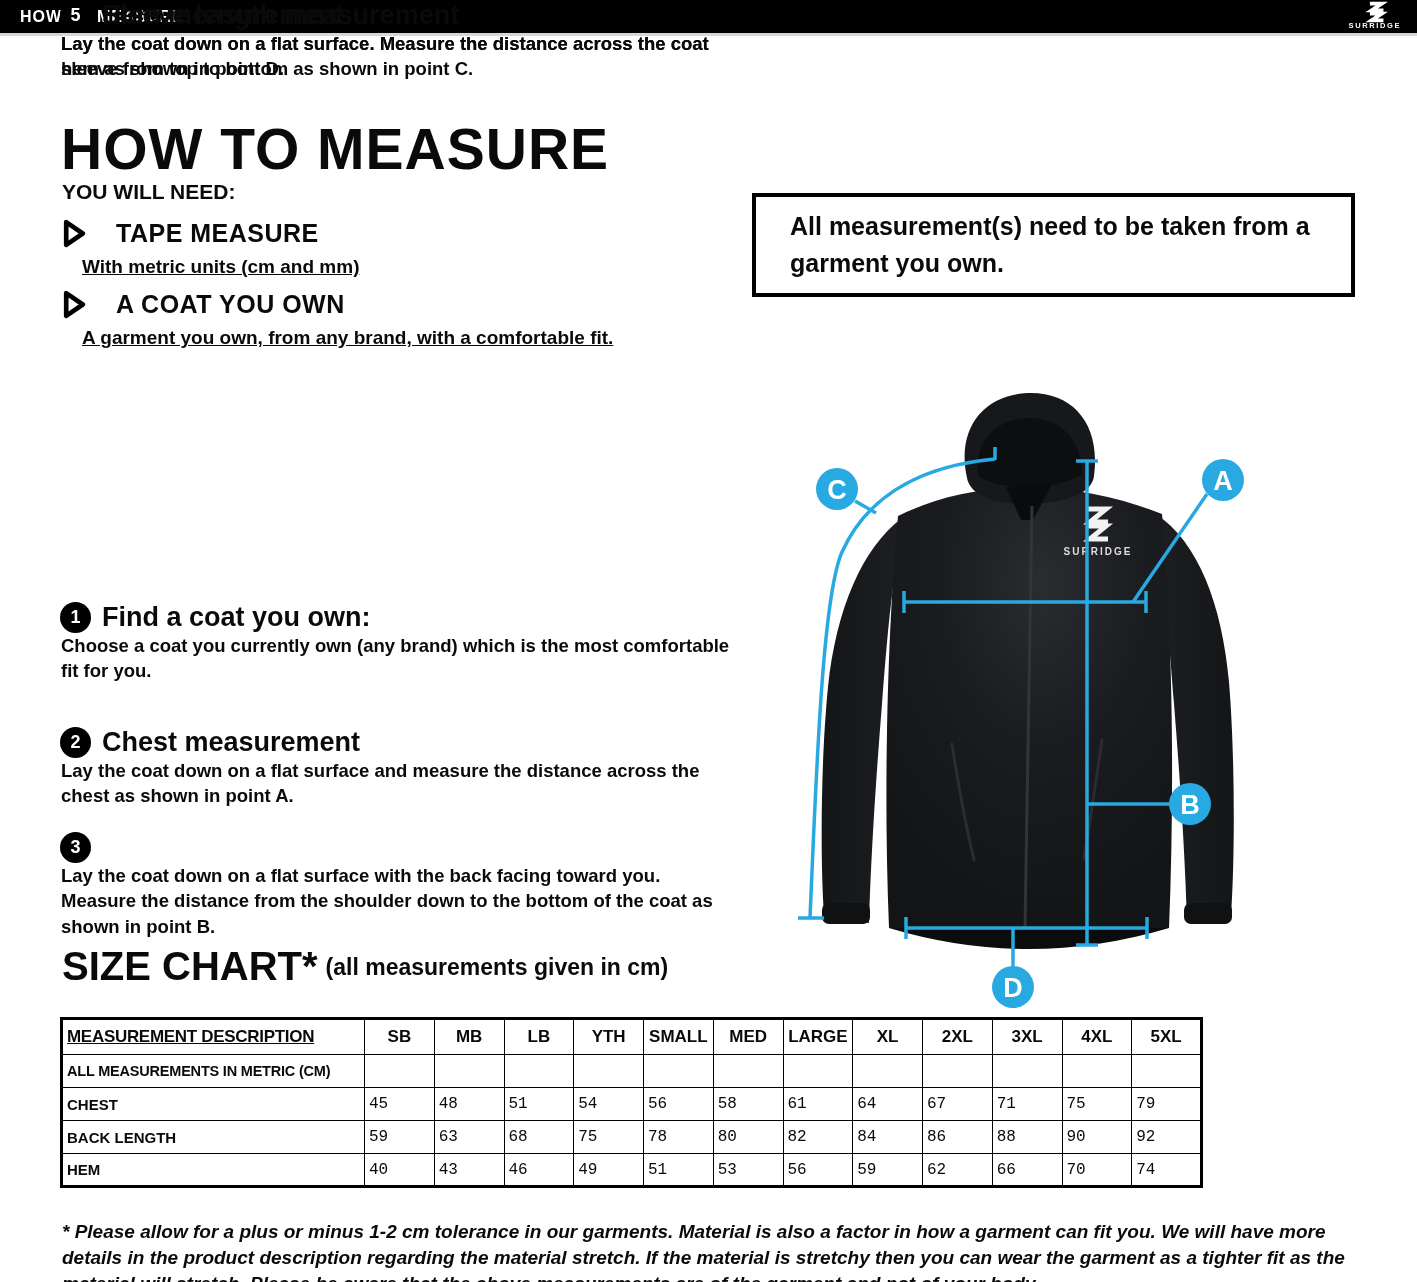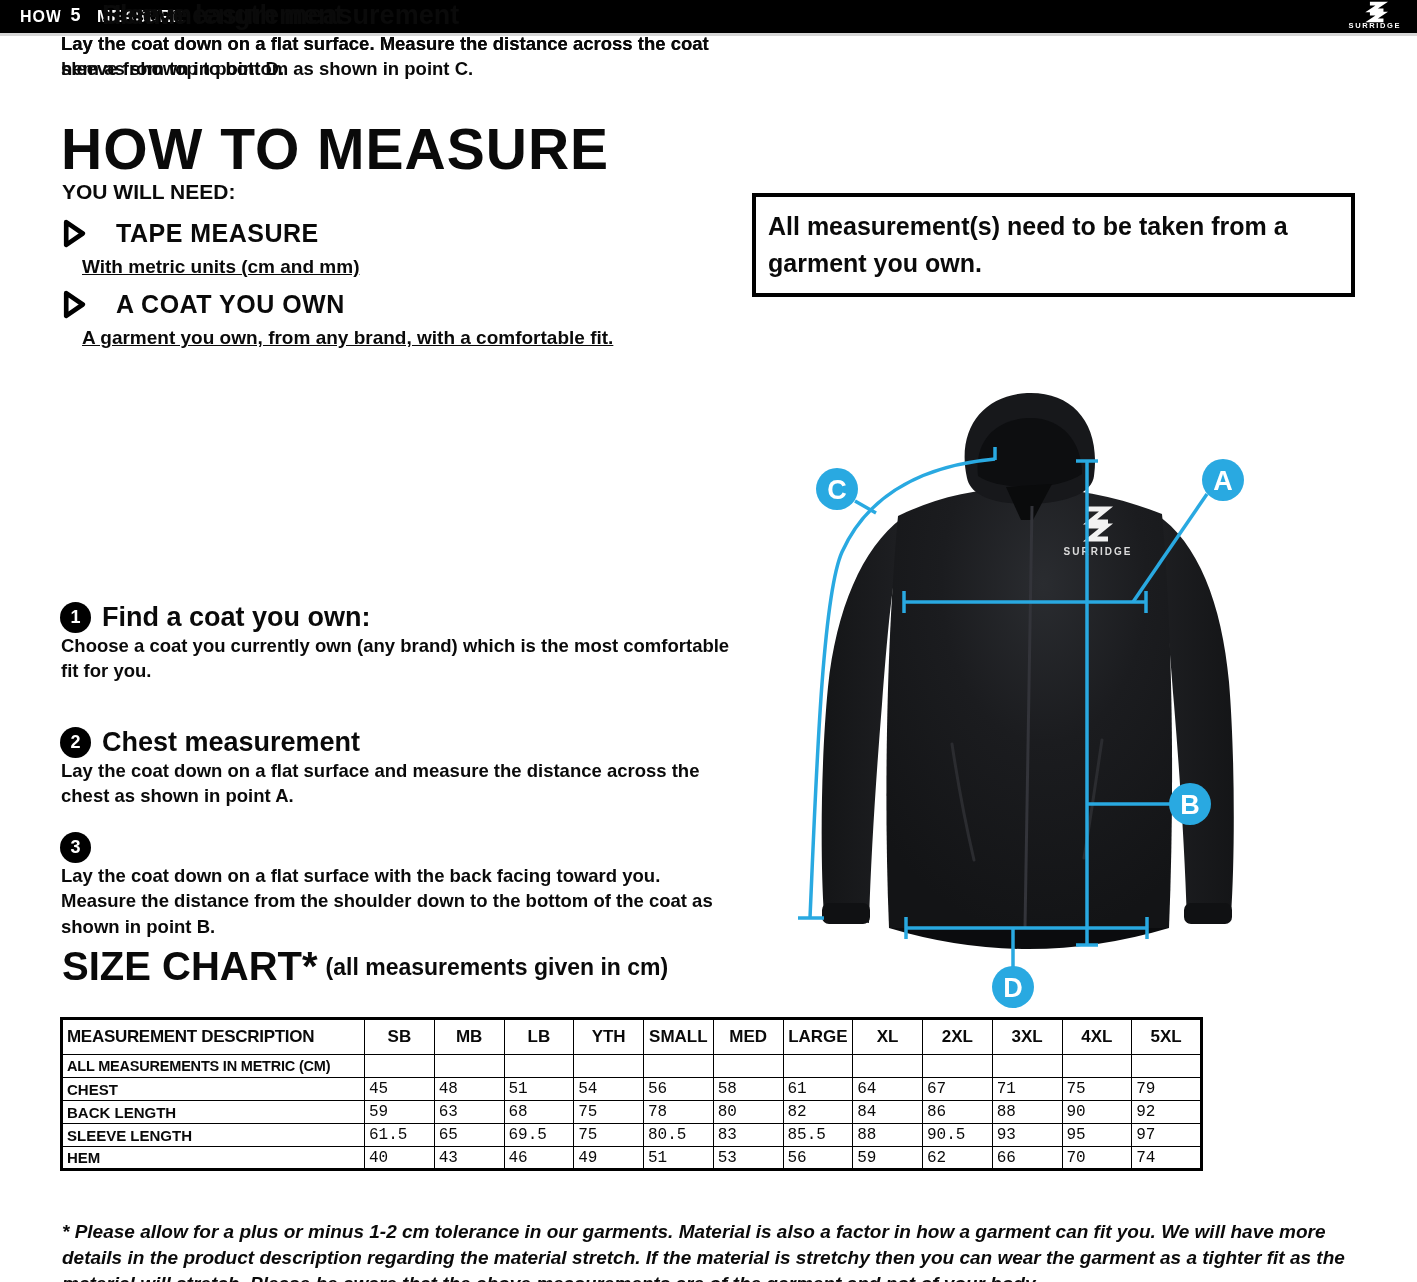--- a/index.html
+++ b/index.html
@@ -38,34 +38,34 @@
 
   
   .sizechart-head{position:absolute;left:62px;top:944px;}
   .sizechart-title{font-size:40px;font-weight:800;}
   .sizechart-sub{font-size:23px;font-weight:800;margin-left:8px;position:relative;top:-5px;}
 
   table.sizes{position:absolute;left:60px;top:1017px;width:1143px;border-collapse:collapse;
               table-layout:fixed;border:3px solid #000;}
   table.sizes th,table.sizes td{border:1.5px solid #000;padding:0 4px;overflow:hidden;white-space:nowrap;}
   table.sizes thead tr{height:36px;}
-  table.sizes tbody tr{height:23px;}
-  th.desc-col{width:293px;text-align:left;font-size:18px;font-weight:800;padding-left:6px;letter-spacing:-.3px;}
+  table.sizes tbody tr{height:33px;}
+  th.desc-col{width:293px;text-align:left;font-size:18px;font-weight:800;padding-left:6px;letter-spacing:-.3px;text-decoration:underline;}
   table.sizes th{font-size:17px;font-weight:800;}
   td.row-label{text-align:left;font-size:15px;font-weight:800;padding-left:6px;}
   td.metric-note{text-align:left;font-size:14.5px;font-weight:800;padding-left:6px;letter-spacing:-.2px;}
   td.size-value{text-align:left;font-size:16px;font-weight:normal;font-family:Liberation Mono, monospace;}
 
   .footnote{position:absolute;left:62px;top:1200px;width:1326px;font-size:19px;font-weight:bold;
             font-style:italic;line-height:1.36;}
 
   
   .note-box{position:absolute;left:752px;top:193px;width:603px;height:104px;border:4px solid #000;
             box-sizing:border-box;display:flex;align-items:center;}
-  .note-box p{margin:0;padding:6px 12px;font-size:25px;font-weight:800;line-height:1.5;}
+  .note-box p{margin:0;padding:6px 34px;font-size:25px;font-weight:800;line-height:1.5;}
 
   .diagram{position:absolute;left:770px;top:382px;width:570px;height:650px;}
 </style>
 </head>
 <body>
 
 <div class="page">
 
   <header class="topbar">
     <span class="topbar-title">HOW TO MEASURE</span>
@@ -196,35 +196,20 @@
           <td class="size-value">68</td>
           <td class="size-value">75</td>
           <td class="size-value">78</td>
           <td class="size-value">80</td>
           <td class="size-value">82</td>
           <td class="size-value">84</td>
           <td class="size-value">86</td>
           <td class="size-value">88</td>
           <td class="size-value">90</td>
           <td class="size-value">92</td>
-        </tr>
-        <tr>
-          <td class="row-label">SLEEVE LENGTH</td>
-          <td class="size-value">61.5</td>
-          <td class="size-value">65</td>
-          <td class="size-value">69.5</td>
-          <td class="size-value">75</td>
-          <td class="size-value">80.5</td>
-          <td class="size-value">83</td>
-          <td class="size-value">85.5</td>
-          <td class="size-value">88</td>
-          <td class="size-value">90.5</td>
-          <td class="size-value">93</td>
-          <td class="size-value">95</td>
-          <td class="size-value">97</td>
         </tr>
         <tr>
           <td class="row-label">HEM</td>
           <td class="size-value">40</td>
           <td class="size-value">43</td>
           <td class="size-value">46</td>
           <td class="size-value">49</td>
           <td class="size-value">51</td>
           <td class="size-value">53</td>
           <td class="size-value">56</td>

